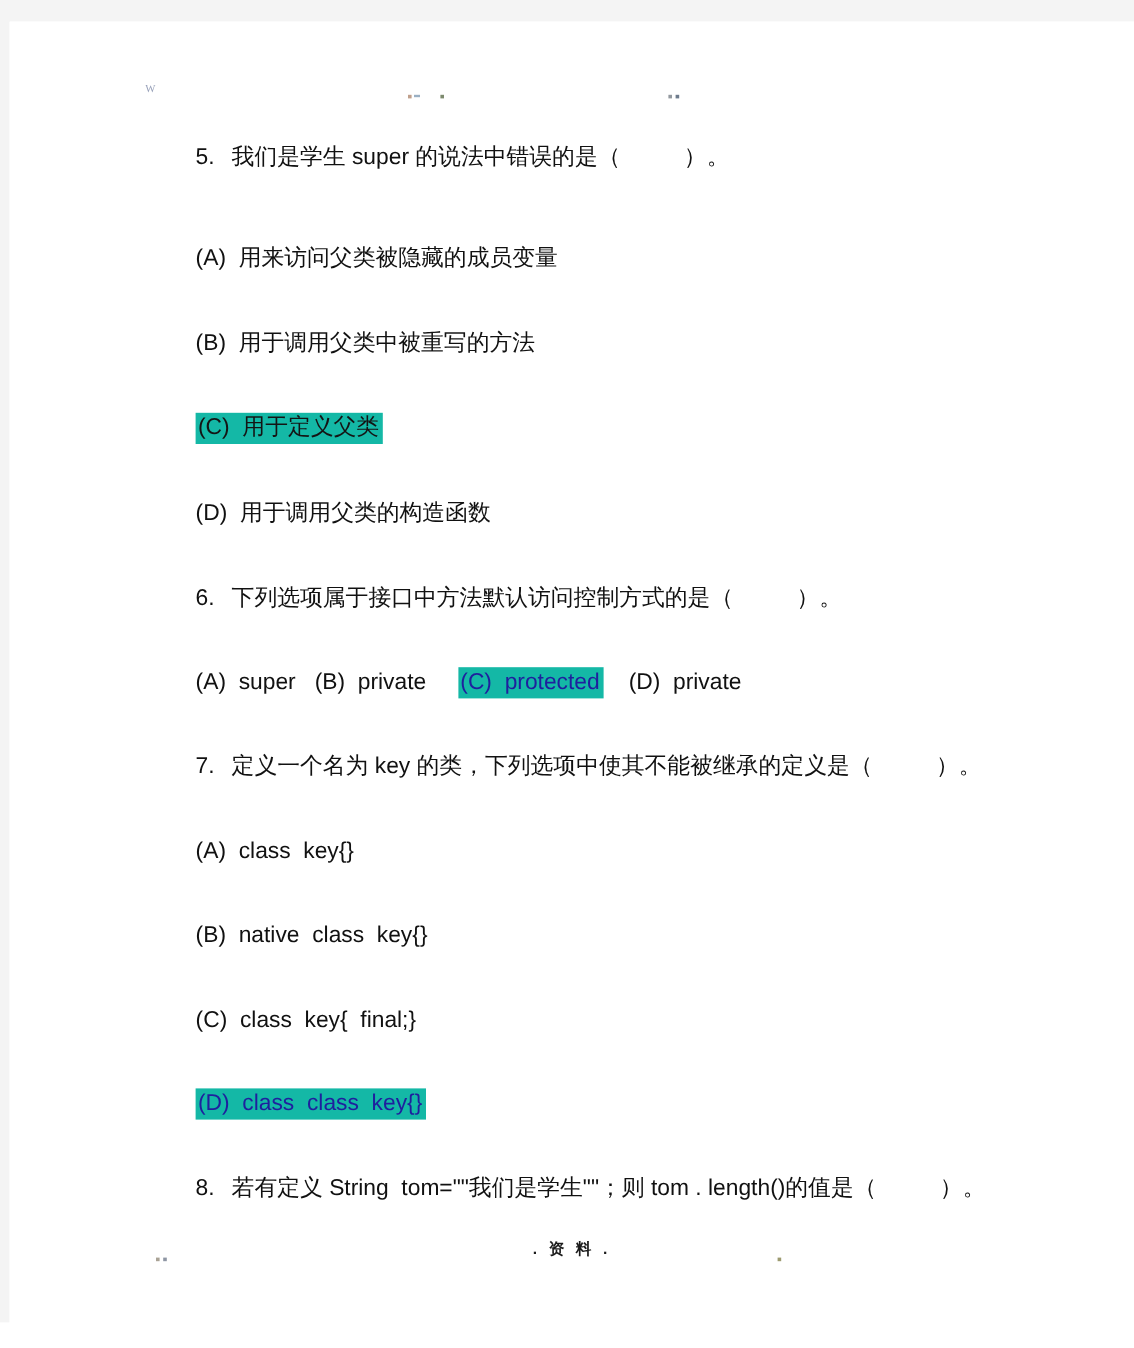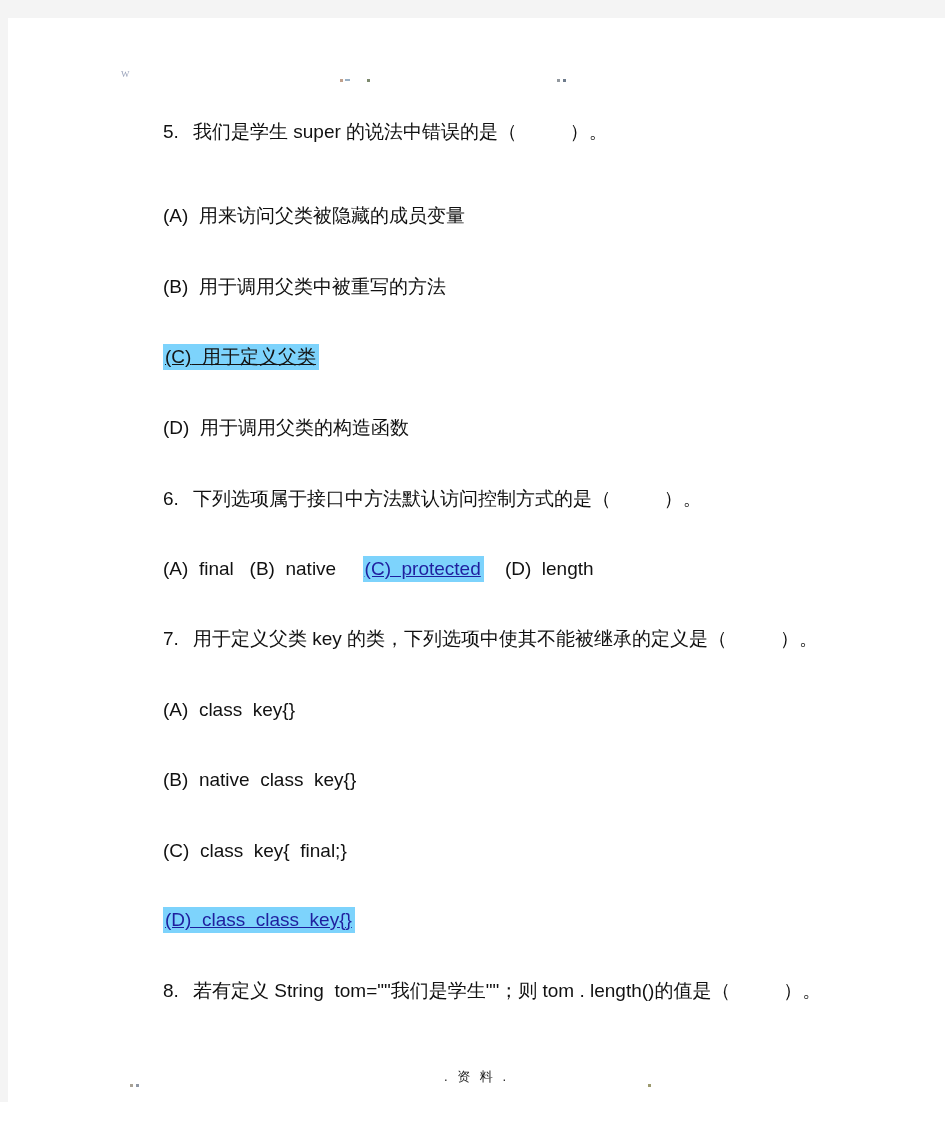--- a/index.html
+++ b/index.html
@@ -88,43 +88,43 @@
   }
   .opt-line {
     position: relative;
     font-size: 19px;
     line-height: 1.0;
     color: #111111;
     white-space: pre;
   }
 
   .hl {
-    background: #7dd3fc;
+    background: #14b8a6;
     color: #1f1f9e;
     padding: 2px 3px 3px 2px;
     white-space: pre;
-    text-decoration: underline;
   }
   .hl.cjk {
     color: #141414;
   }
 
   
   .row { position: absolute; left: 0; width: 937px; }
 
   .indent-q  { padding-left: 155px; }
   .indent-o  { padding-left: 155px; }
 
   
   .doc-footer {
     position: absolute;
-    top: 1050px;
+    top: 1014px;
     left: 0;
     width: 937px;
     height: 30px;
+    font-weight: bold;
   }
   .footer-center {
     position: absolute;
     left: 0;
     width: 937px;
     text-align: center;
     font-size: 13px;
     color: #1c1c1c;
     letter-spacing: 3px;
     font-family: "Liberation Sans", "DejaVu Sans", sans-serif;
@@ -164,23 +164,23 @@
     <div class="row indent-o opt-line" style="top:104px;"><span>(A)</span><span>&nbsp;&nbsp;</span><span>用来访问父类被隐藏的成员变量</span></div>
 
     <div class="row indent-o opt-line" style="top:175px;"><span>(B)</span><span>&nbsp;&nbsp;</span><span>用于调用父类中被重写的方法</span></div>
 
     <div class="row indent-o opt-line" style="top:245px;"><span class="hl cjk"><span>(C)</span><span>&nbsp;&nbsp;</span><span>用于定义父类</span></span></div>
 
     <div class="row indent-o opt-line" style="top:316px;"><span>(D)</span><span>&nbsp;&nbsp;</span><span>用于调用父类的构造函数</span></div>
 
     <div class="row indent-q q-line" style="top:387px;"><span class="q-num">6.</span><span>下列选项属于接口中方法默认访问控制方式的是（          ）。</span></div>
 
-    <div class="row indent-o opt-line" style="top:457px;"><span>(A)  final</span><span>&nbsp;&nbsp;&nbsp;</span><span>(B)  native</span><span>&nbsp;&nbsp;&nbsp;&nbsp;&nbsp;</span><span class="hl"><span>(C)  protected</span></span><span>&nbsp;&nbsp;&nbsp;&nbsp;</span><span>(D)  length</span></div>
+    <div class="row indent-o opt-line" style="top:457px;"><span>(A)  super</span><span>&nbsp;&nbsp;&nbsp;</span><span>(B)  private</span><span>&nbsp;&nbsp;&nbsp;&nbsp;&nbsp;</span><span class="hl"><span>(C)  protected</span></span><span>&nbsp;&nbsp;&nbsp;&nbsp;</span><span>(D)  private</span></div>
 
-    <div class="row indent-q q-line" style="top:527px;"><span class="q-num">7.</span><span>用于定义父类 key 的类，下列选项中使其不能被继承的定义是（          ）。</span></div>
+    <div class="row indent-q q-line" style="top:527px;"><span class="q-num">7.</span><span>定义一个名为 key 的类，下列选项中使其不能被继承的定义是（          ）。</span></div>
 
     <div class="row indent-o opt-line" style="top:598px;">(A)  class  key{}</div>
 
     <div class="row indent-o opt-line" style="top:668px;">(B)  native  class  key{}</div>
 
     <div class="row indent-o opt-line" style="top:739px;">(C)  class  key{  final;}</div>
 
     <div class="row indent-o opt-line" style="top:808px;"><span class="hl">(D)  class  class  key{}</span></div>
 
     <div class="row indent-q q-line" style="top:879px;"><span class="q-num">8.</span><span>若有定义 String  tom=""我们是学生""；则 tom . length()的值是（          ）。</span></div>

